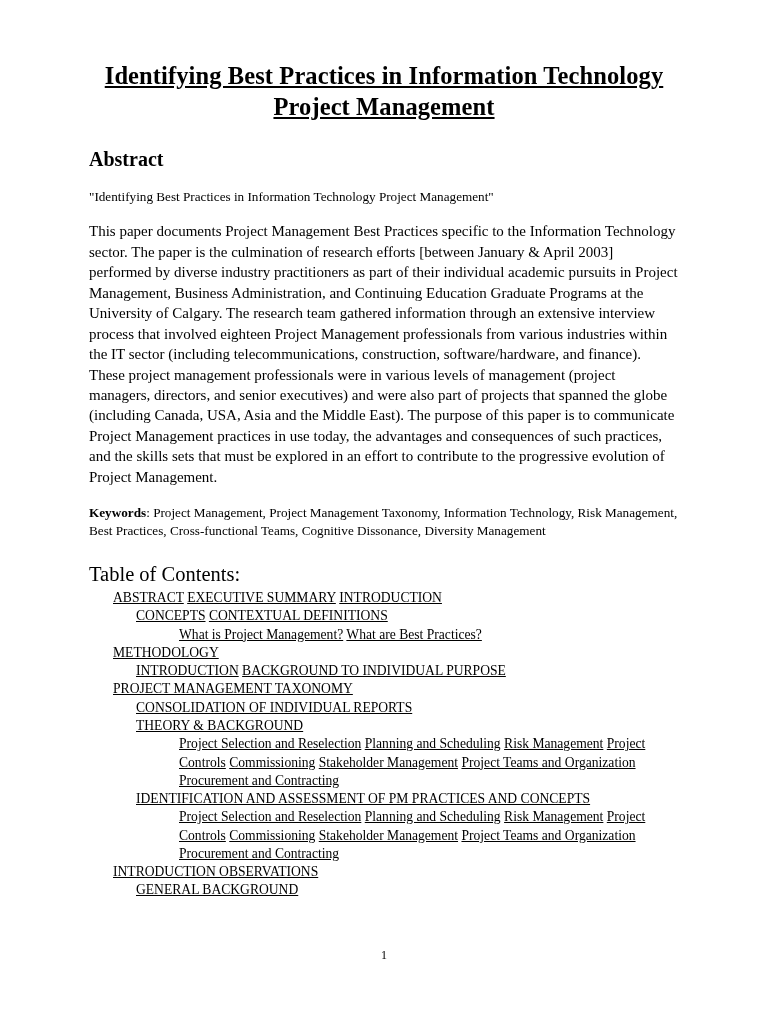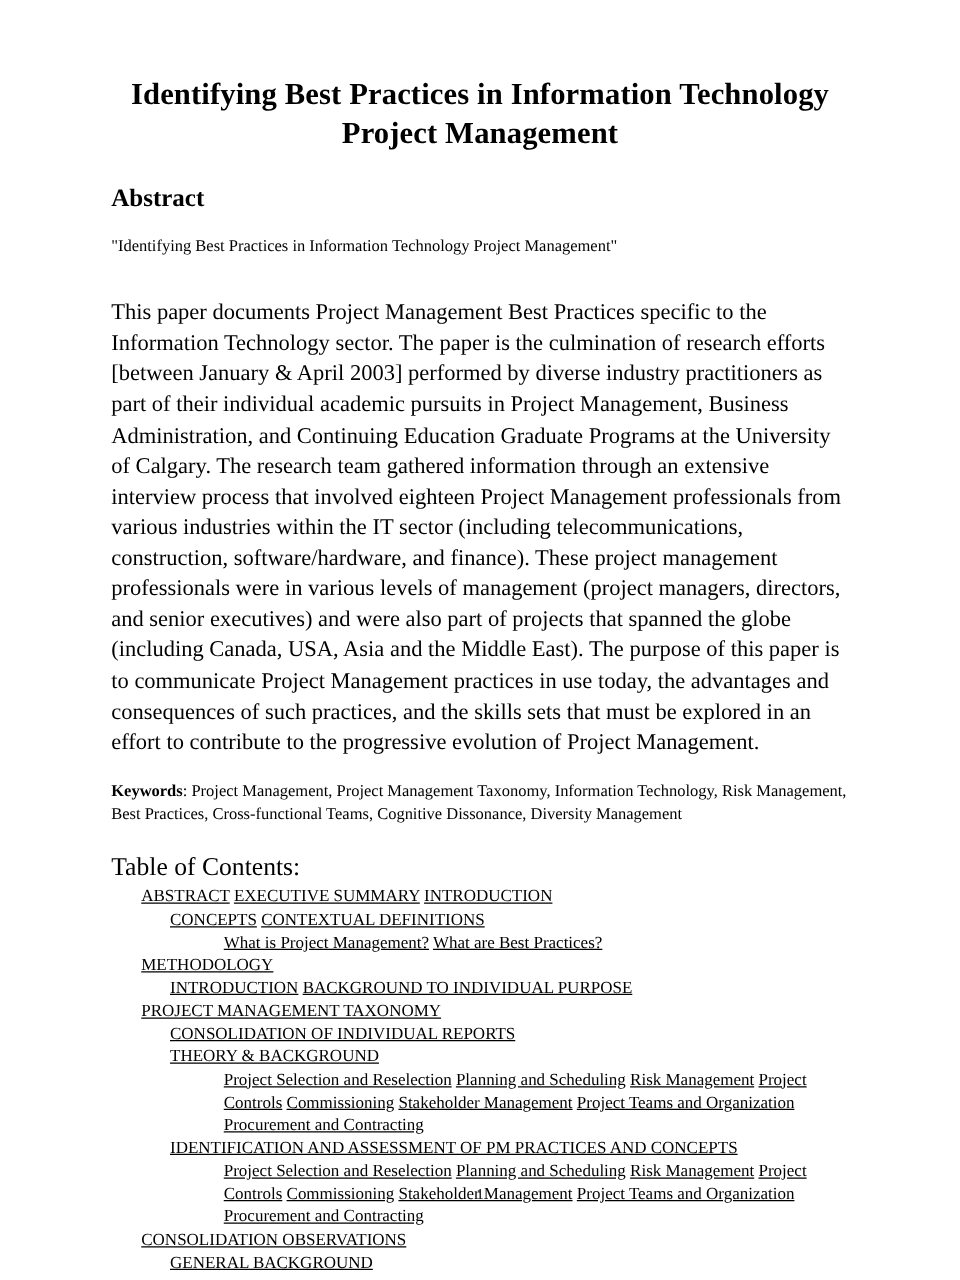--- a/index.html
+++ b/index.html
@@ -36,20 +36,21 @@
   
   .doc-title {
     font-family: "Liberation Serif", "DejaVu Serif", serif;
     font-size: 24.5px;
     font-weight: bold;
     line-height: 1.28;
     text-align: center;
     margin: 0 0 0 0;
     letter-spacing: 0.1px;
     padding: 0 12px;
+    text-decoration: underline;
   }
 
   .authors {
     font-family: "Liberation Sans", "DejaVu Sans", sans-serif;
     font-size: 11.4px;
     font-weight: bold;
     line-height: 1.33;
     margin-top: 26px;
     text-align: left;
     letter-spacing: -0.05px;
@@ -65,23 +66,23 @@
     line-height: 1.2;
   }
 
   .quoted-title {
     font-size: 13.2px;
     line-height: 1.33;
     margin-top: 17px;
   }
 
   .abstract-body {
-    font-size: 18px;
+    font-size: 15px;
     line-height: 1.365;
-    margin-top: 32px;
+    margin-top: 16px;
     text-align: left;
   }
 
   .keywords {
     font-size: 13.2px;
     line-height: 1.365;
     margin-top: 17px;
   }
   .keywords-label {
     font-weight: bold;
@@ -154,20 +155,20 @@
         <div class="toc-line lvl2"><span class="toc-link">CONCEPTS</span><span class="toc-sep"> </span><span class="toc-link">CONTEXTUAL DEFINITIONS</span></div>
         <div class="toc-line lvl3"><span class="toc-link">What is Project Management?</span><span class="toc-sep"> </span><span class="toc-link">What are Best Practices?</span></div>
         <div class="toc-line lvl1"><span class="toc-link">METHODOLOGY</span></div>
         <div class="toc-line lvl2"><span class="toc-link">INTRODUCTION</span><span class="toc-sep"> </span><span class="toc-link">BACKGROUND TO INDIVIDUAL PURPOSE</span></div>
         <div class="toc-line lvl1"><span class="toc-link">PROJECT MANAGEMENT TAXONOMY</span></div>
         <div class="toc-line lvl2"><span class="toc-link">CONSOLIDATION OF INDIVIDUAL REPORTS</span></div>
         <div class="toc-line lvl2"><span class="toc-link">THEORY &amp; BACKGROUND</span></div>
         <div class="toc-line lvl3"><span class="toc-link">Project Selection and Reselection</span><span class="toc-sep"> </span><span class="toc-link">Planning and Scheduling</span><span class="toc-sep"> </span><span class="toc-link">Risk Management</span><span class="toc-sep"> </span><span class="toc-link">Project Controls</span><span class="toc-sep"> </span><span class="toc-link">Commissioning</span><span class="toc-sep"> </span><span class="toc-link">Stakeholder Management</span><span class="toc-sep"> </span><span class="toc-link">Project Teams and Organization</span><span class="toc-sep"> </span><span class="toc-link">Procurement and Contracting</span></div>
         <div class="toc-line lvl2"><span class="toc-link">IDENTIFICATION AND ASSESSMENT OF PM PRACTICES AND CONCEPTS</span></div>
         <div class="toc-line lvl3"><span class="toc-link">Project Selection and Reselection</span><span class="toc-sep"> </span><span class="toc-link">Planning and Scheduling</span><span class="toc-sep"> </span><span class="toc-link">Risk Management</span><span class="toc-sep"> </span><span class="toc-link">Project Controls</span><span class="toc-sep"> </span><span class="toc-link">Commissioning</span><span class="toc-sep"> </span><span class="toc-link">Stakeholder Management</span><span class="toc-sep"> </span><span class="toc-link">Project Teams and Organization</span><span class="toc-sep"> </span><span class="toc-link">Procurement and Contracting</span></div>
-        <div class="toc-line lvl1"><span class="toc-link">CONSOLIDATION OBSERVATIONS</span></div>
+        <div class="toc-line lvl1"><span class="toc-link">INTRODUCTION OBSERVATIONS</span></div>
         <div class="toc-line lvl2"><span class="toc-link">GENERAL BACKGROUND</span></div>
       </div>
 
   </div>
 
   <div class="page-number">1</div>
 </div>
 
 </body></html>

